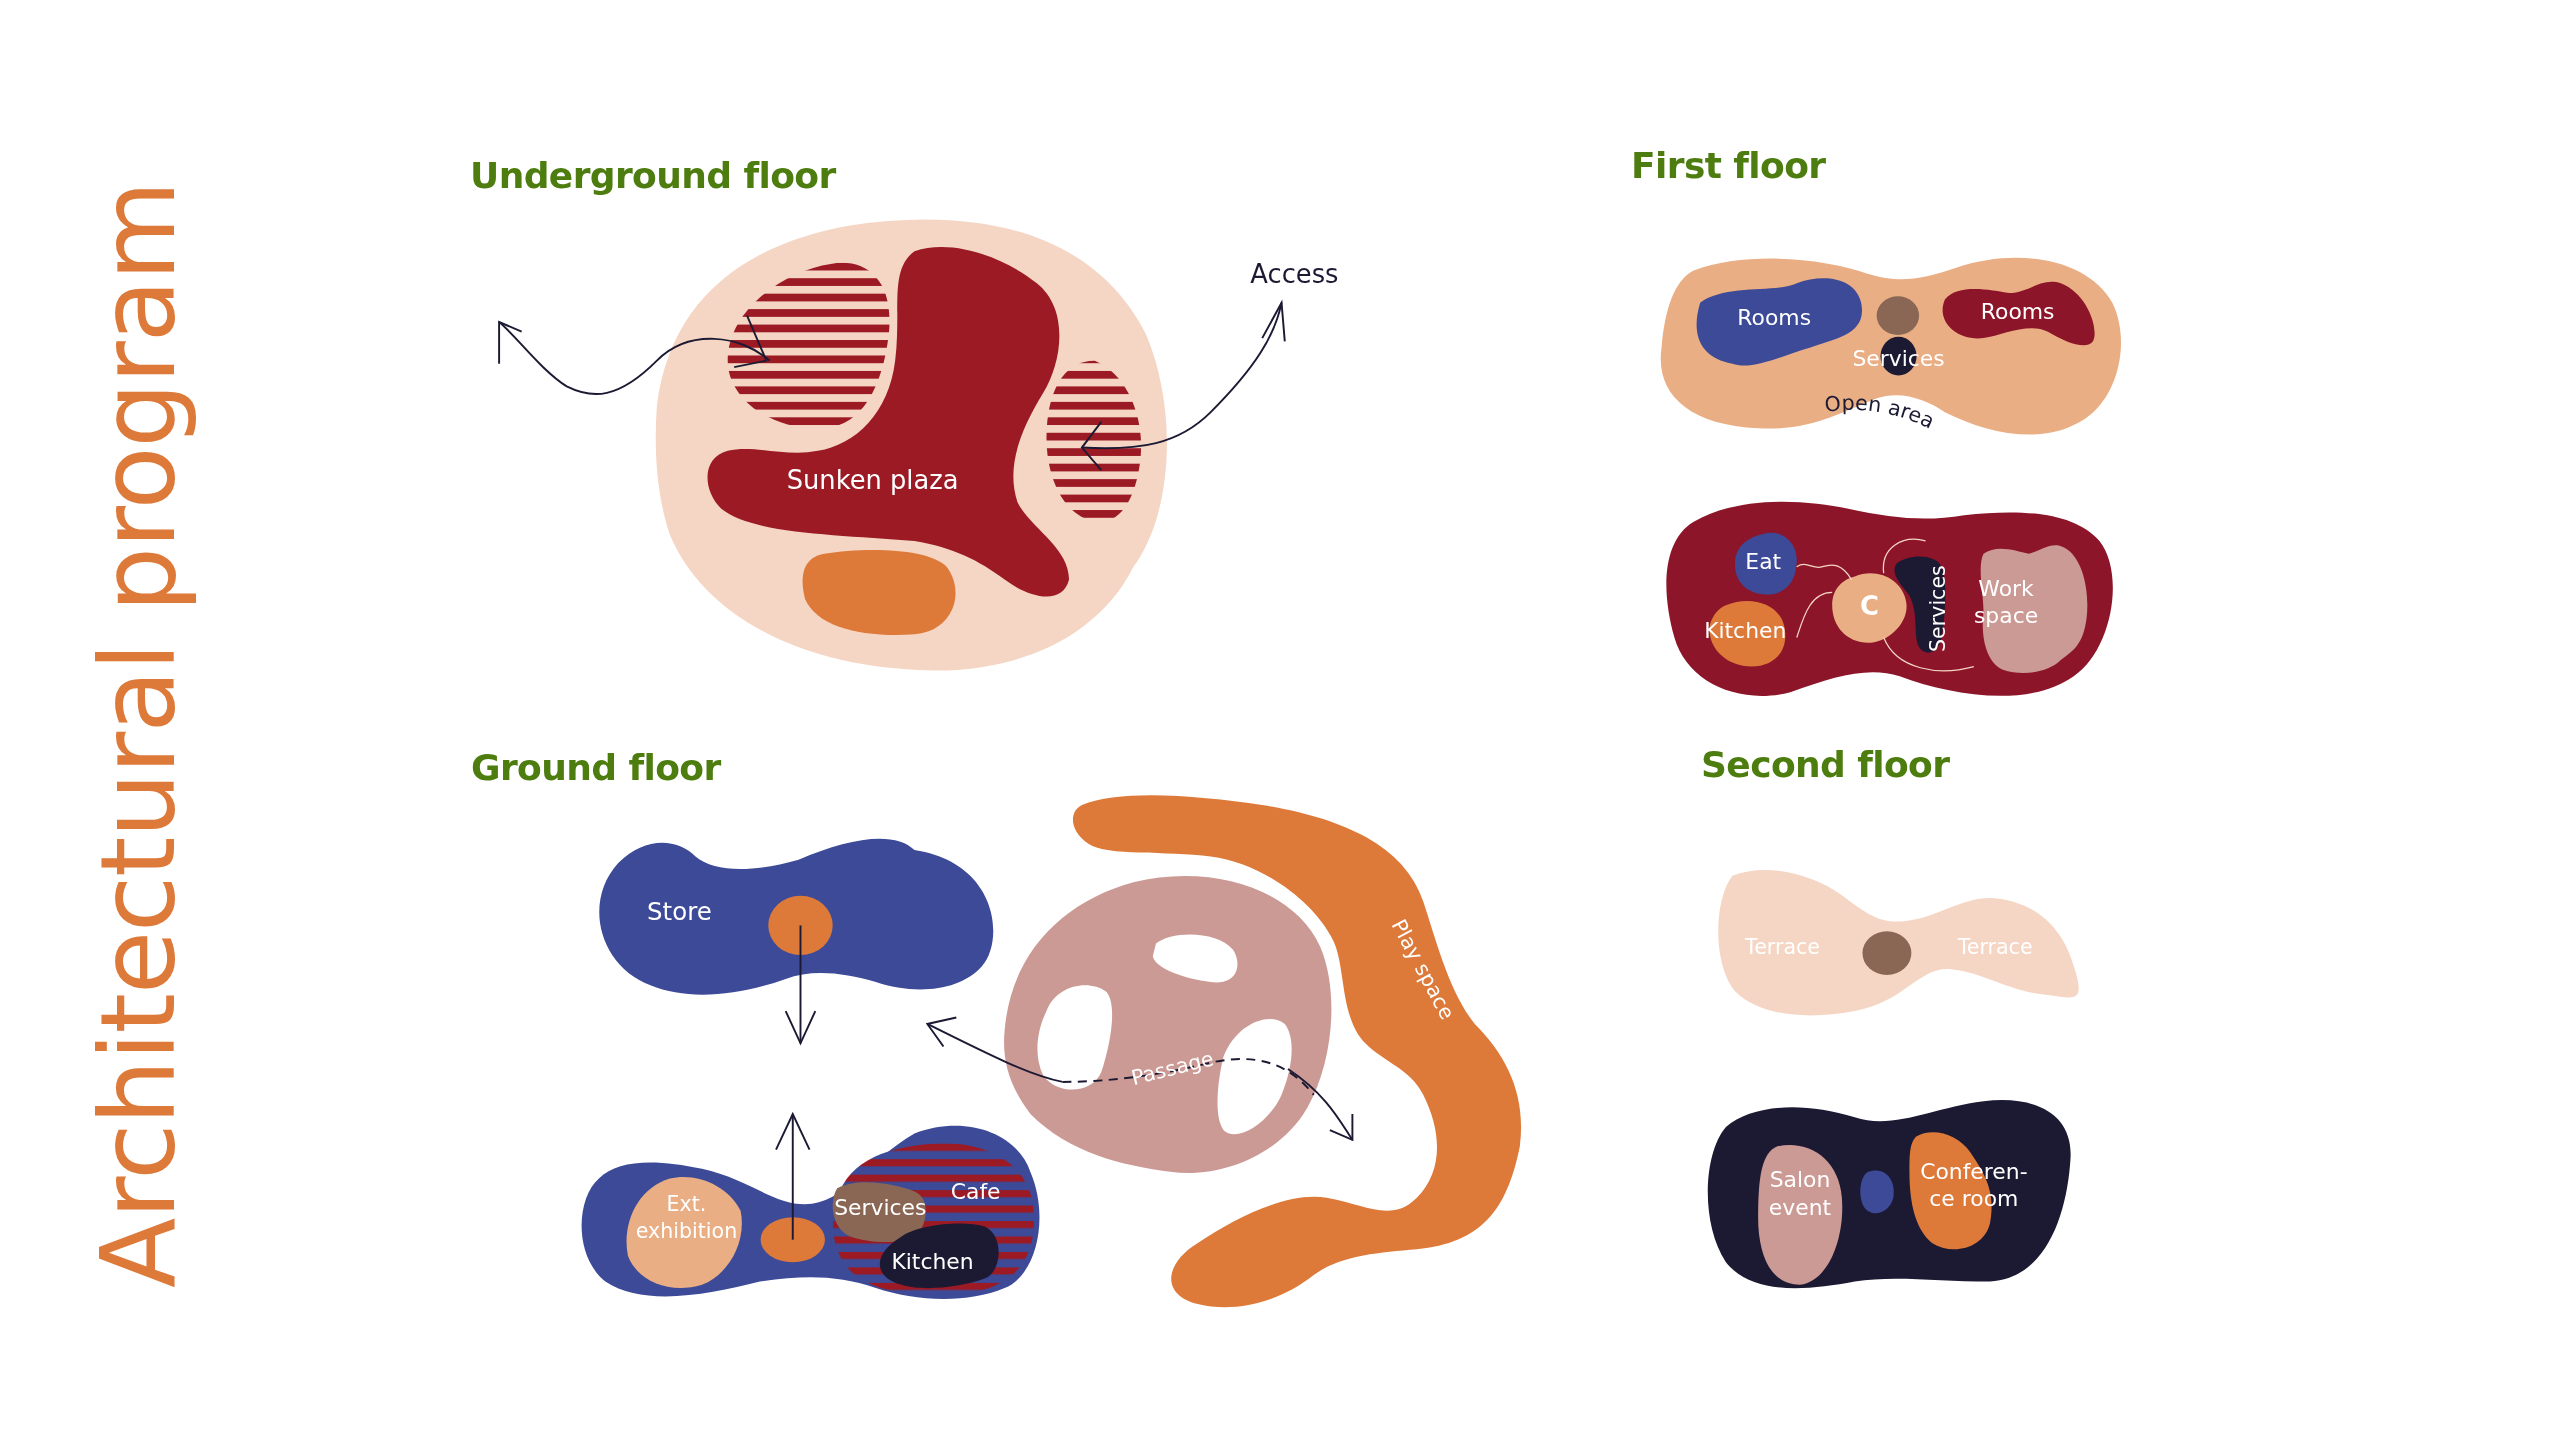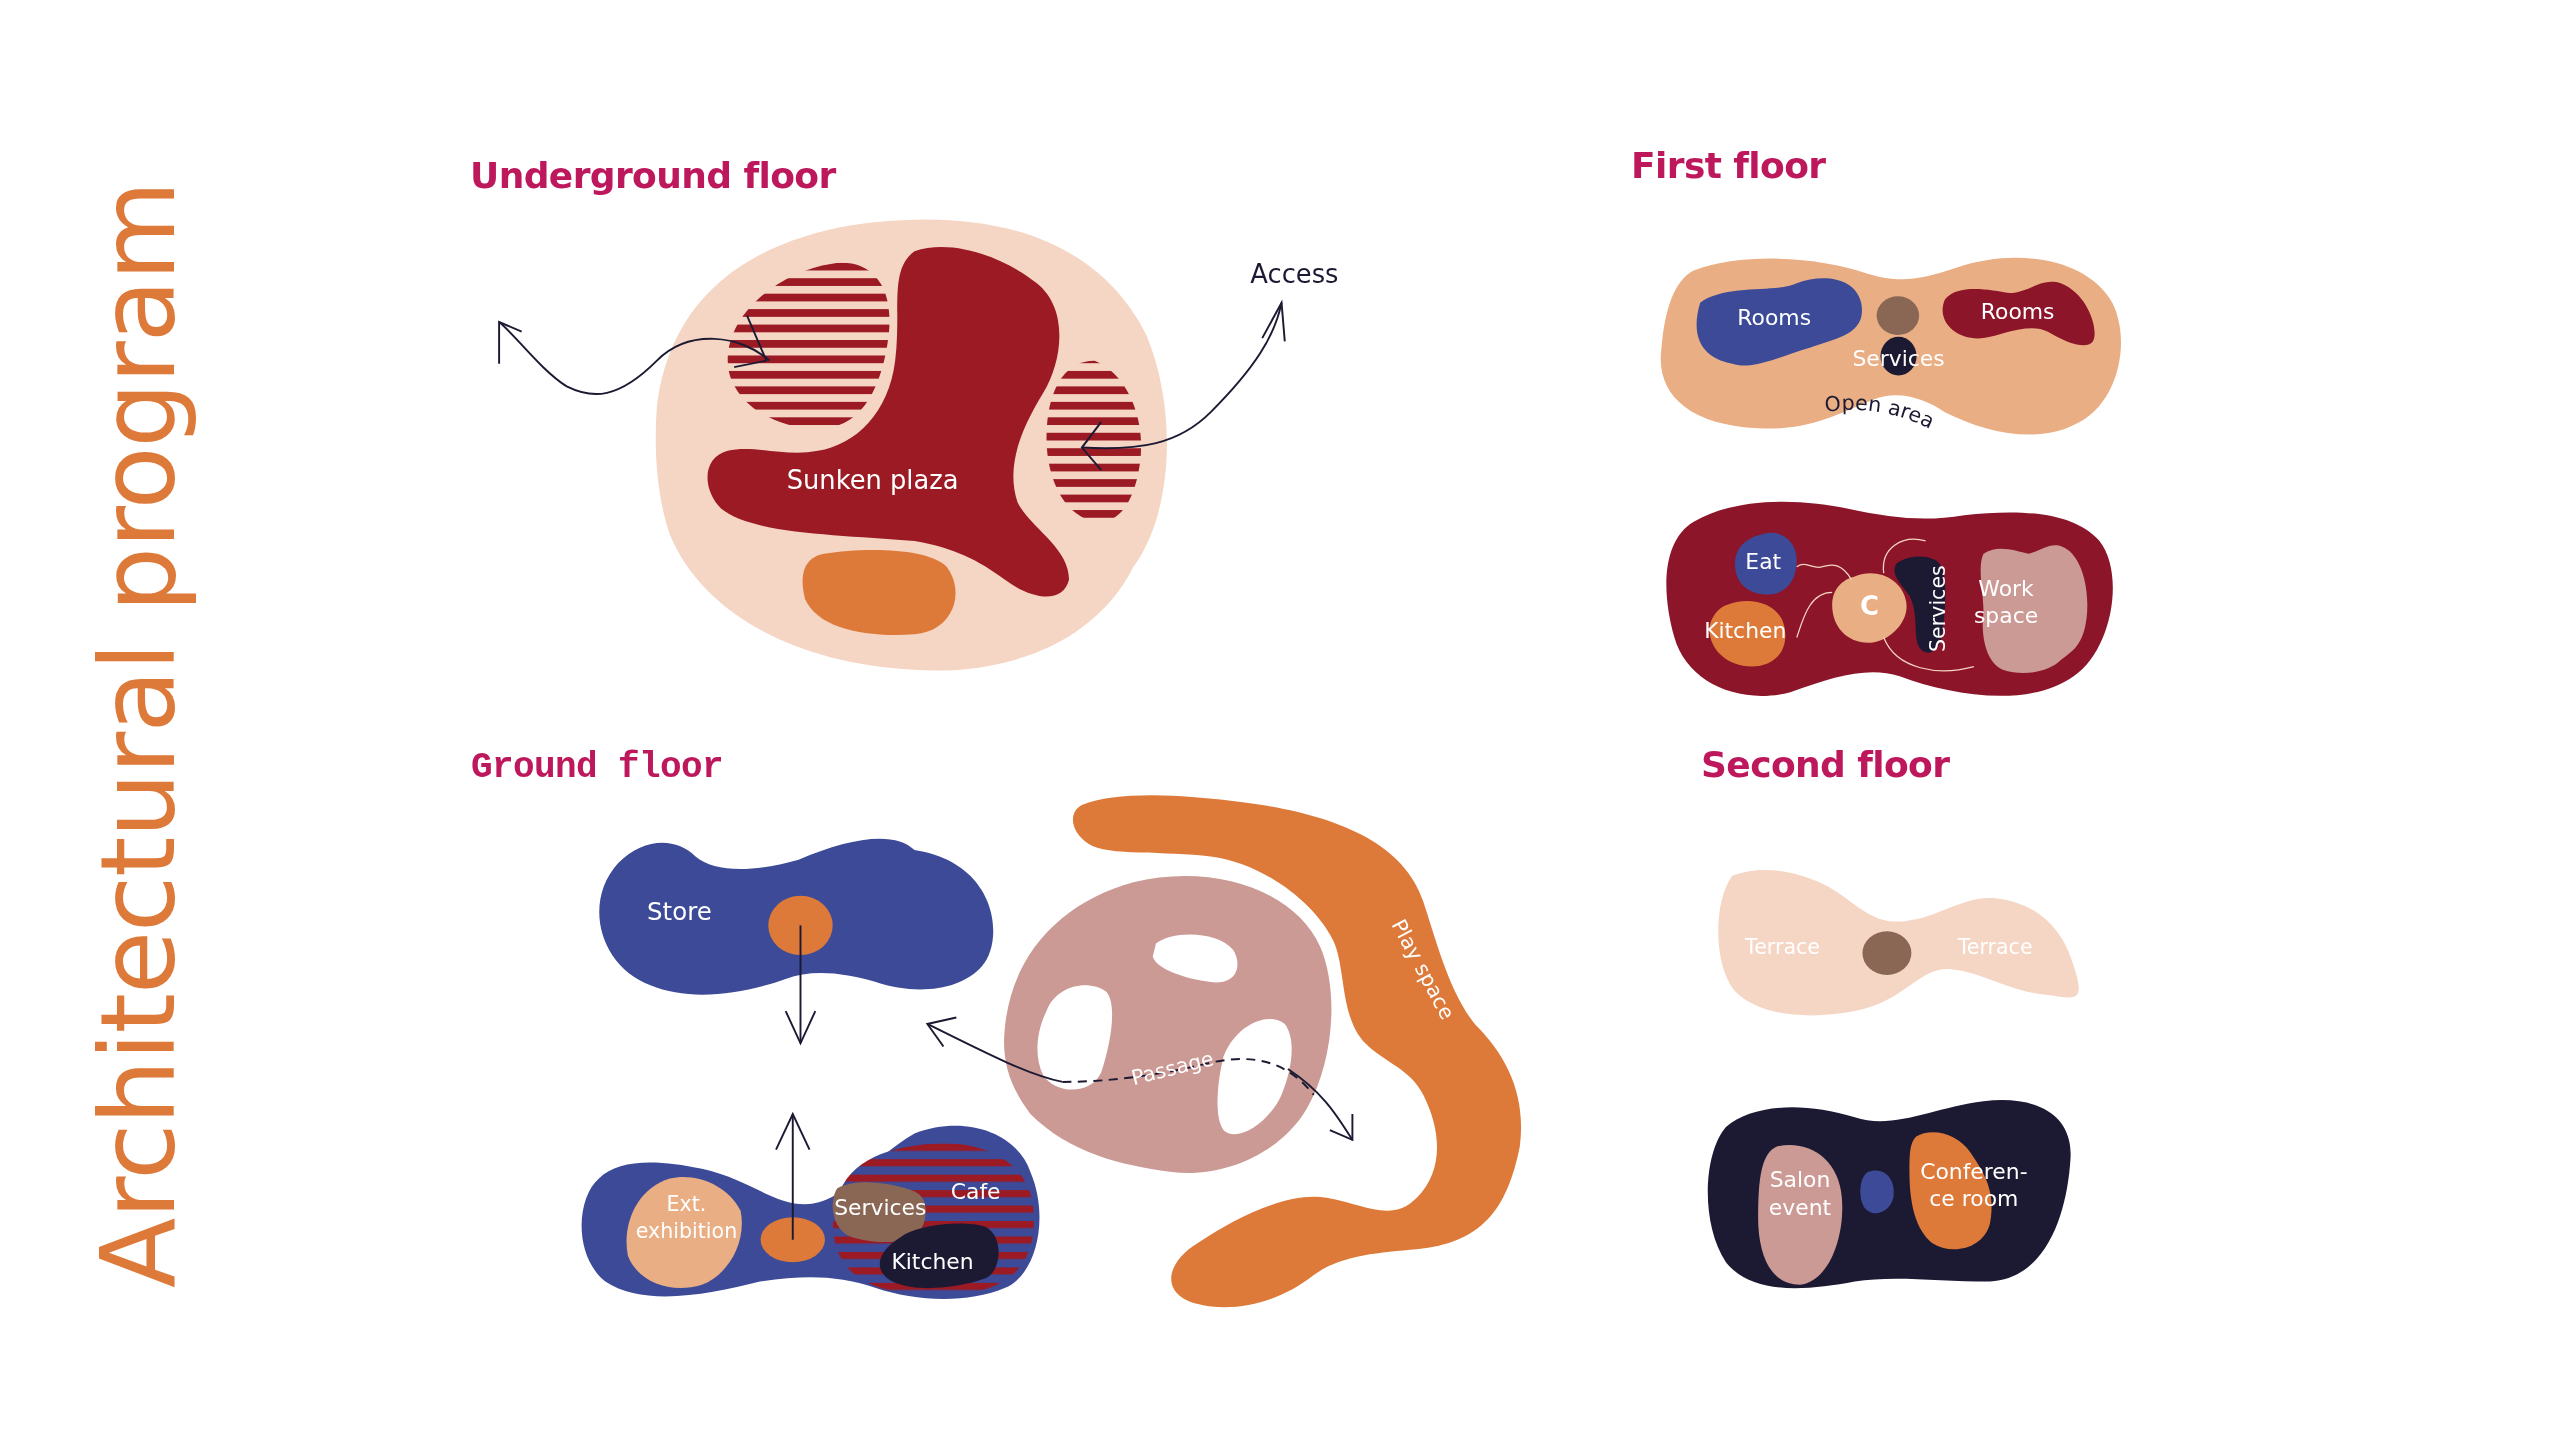--- a/index.html
+++ b/index.html
@@ -2,34 +2,34 @@
 <html style="font-size:10.3px"><head>
 <meta charset="utf-8">
 <style>
   html, body { margin:0; padding:0; background:#ffffff; }
   body { width:2576px; height:1449px; position:relative; overflow:hidden;
          font-family:"Liberation Sans", sans-serif; }
   #stage { position:absolute; left:0; top:0; width:2576px; height:1449px; }
   .vtitle { position:absolute; left:87px; top:1288px; transform-origin:0 0; transform:rotate(-90deg);
             font-family:"DejaVu Sans", sans-serif; font-size:103px; color:#dd7a3a; letter-spacing:-1.3px;
             white-space:nowrap; line-height:1; font-weight:normal; }
-  .ftitle { position:absolute; font-family:"DejaVu Sans", sans-serif; font-weight:bold; color:#be185d;
+  .ftitle { position:absolute; font-family:"DejaVu Sans", sans-serif; font-weight:bold; color:#4d7c0f;
             font-size:36px; white-space:nowrap; letter-spacing:-0.6px; }
   svg text { font-family:"DejaVu Sans", sans-serif; }
 </style>
 </head>
 <body>
 
 <div id="stage">
 
   <div class="vtitle">Architectural program</div>
 
   <div class="ftitle" style="left:470px; top:155px;">Underground floor</div>
   <div class="ftitle" style="left:1607px; top:145px;margin-left:24px;">First floor</div>
-  <div class="ftitle" style="left:471px; top:747px;font-family:Liberation Mono, monospace;">Ground floor</div>
+  <div class="ftitle" style="left:471px; top:747px;">Ground floor</div>
   <div class="ftitle" style="left:1701px; top:744px;">Second floor</div>
 
   <svg width="2576" height="1449" viewBox="0 0 4000 2250" style="position:absolute;left:0;top:0;">
     <defs>
       <pattern id="stripesRed" width="20" height="24" patternUnits="userSpaceOnUse">
         <rect width="20" height="24" fill="#f5d5c3"></rect>
         <rect y="0" width="20" height="12" fill="#9b1a24"></rect>
       </pattern>
       <pattern id="stripesCafe" width="20" height="24" patternUnits="userSpaceOnUse">
         <rect width="20" height="24" fill="#3c4a98"></rect>

